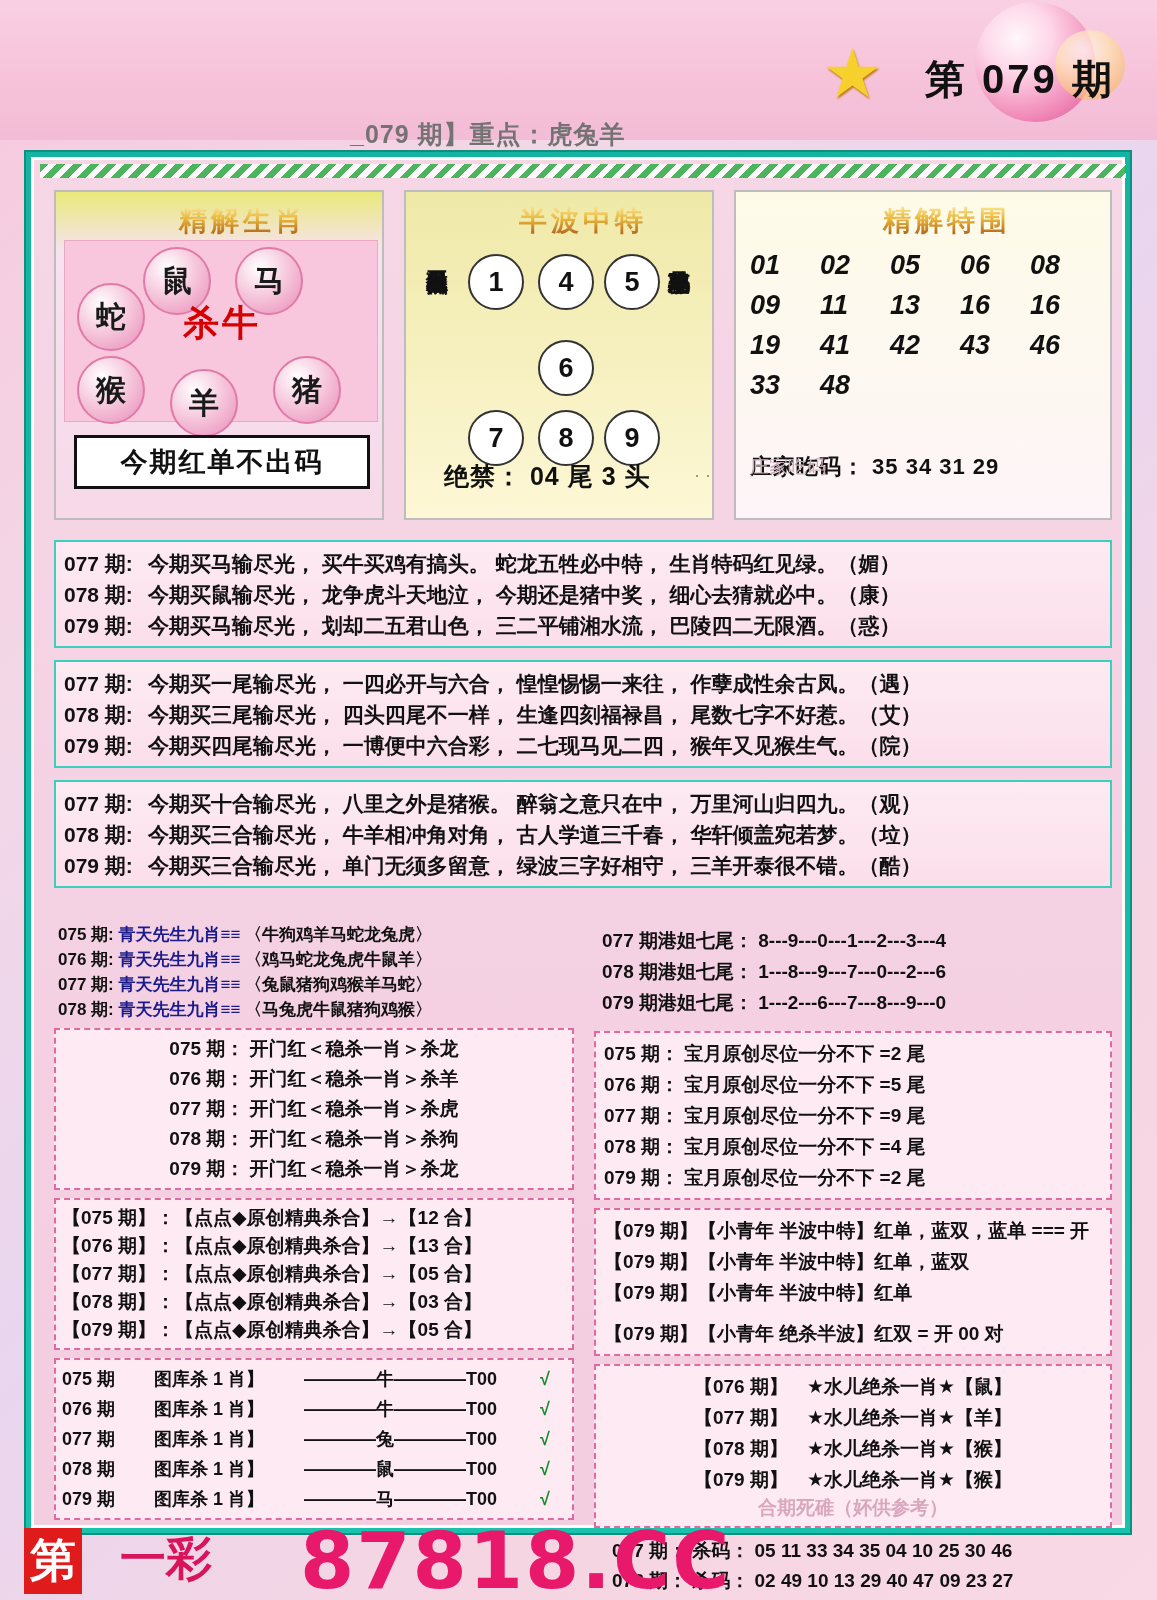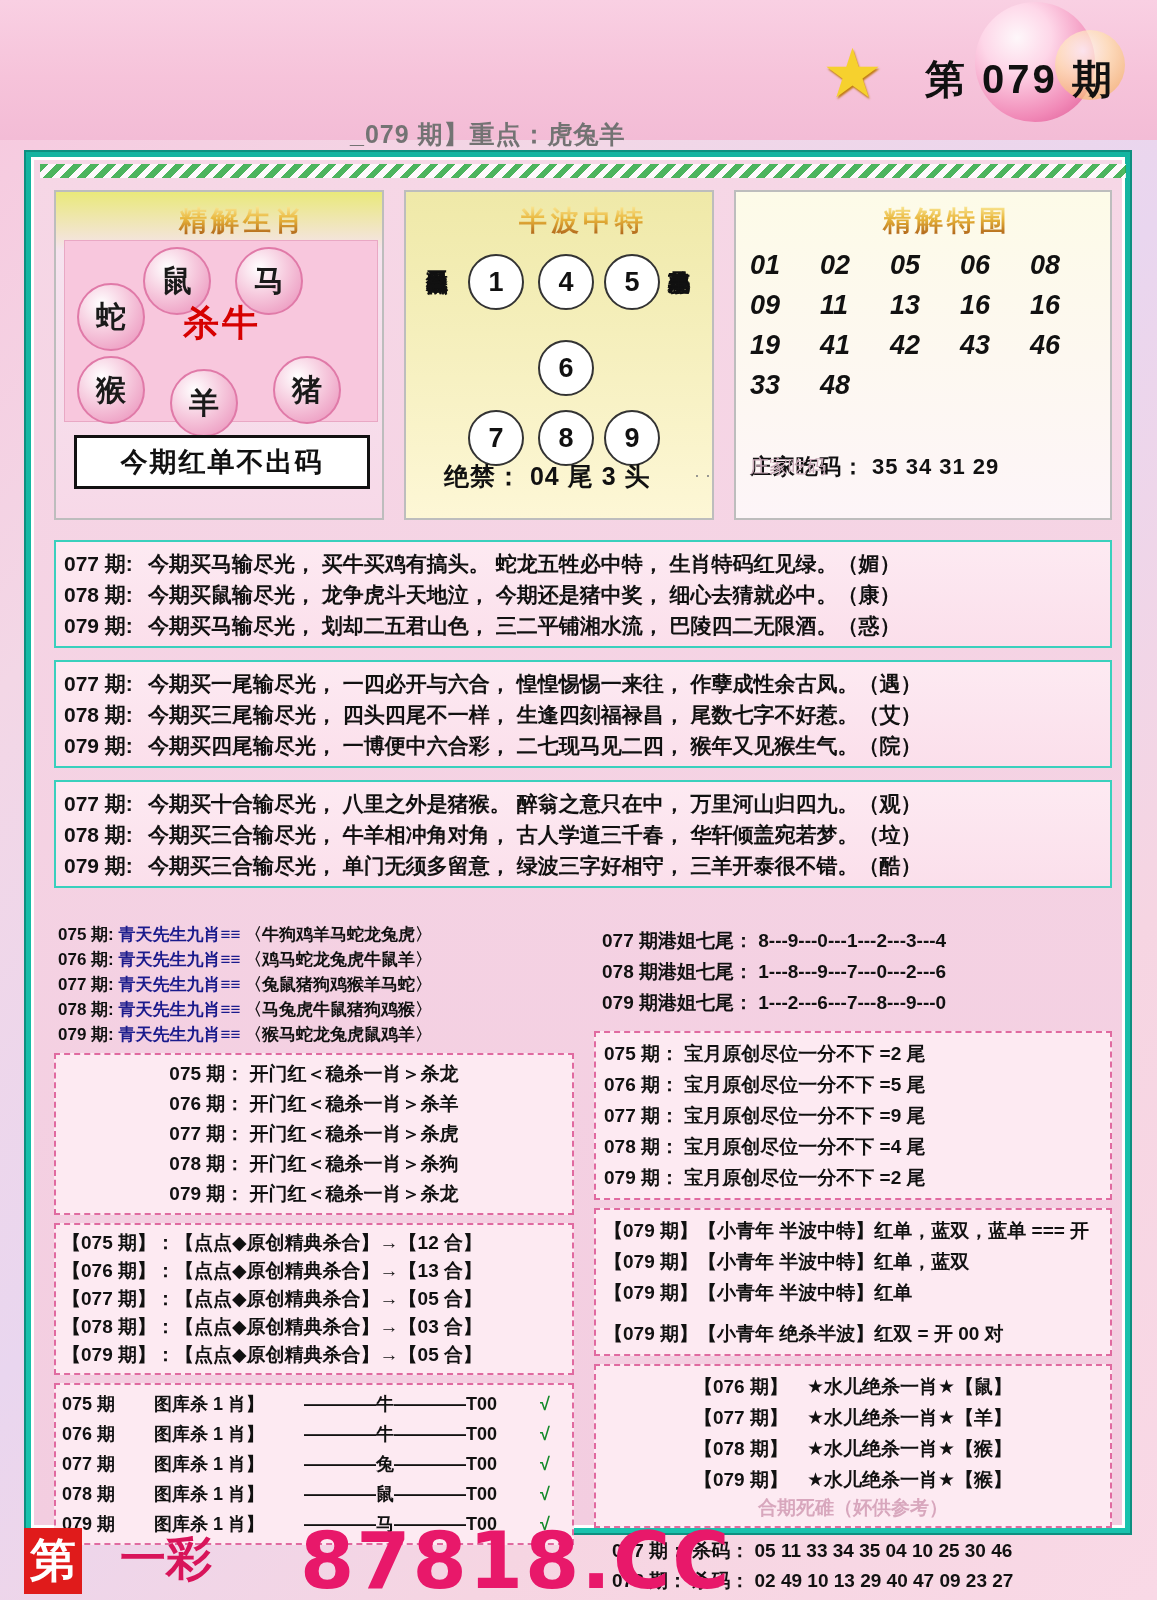--- a/index.html
+++ b/index.html
@@ -240,25 +240,20 @@
         <div class="small">
           <span>077 期:</span>
           <span class="b">青天先生九肖≡≡</span>
           <span>〈兔鼠猪狗鸡猴羊马蛇〉</span>
         </div>
         <div class="small">
           <span>078 期:</span>
           <span class="b">青天先生九肖≡≡</span>
           <span>〈马兔虎牛鼠猪狗鸡猴〉</span>
         </div>
-        <div class="small">
-          <span>079 期:</span>
-          <span class="b">青天先生九肖≡≡</span>
-          <span>〈猴马蛇龙兔虎鼠鸡羊〉</span>
-        </div>
       </div>
 
       <div class="boxline">
         <div class="kaimen">075 期： 开门红＜稳杀一肖＞杀龙</div>
         <div class="kaimen">076 期： 开门红＜稳杀一肖＞杀羊</div>
         <div class="kaimen">077 期： 开门红＜稳杀一肖＞杀虎</div>
         <div class="kaimen">078 期： 开门红＜稳杀一肖＞杀狗</div>
         <div class="kaimen">079 期： 开门红＜稳杀一肖＞杀龙</div>
       </div>
 

